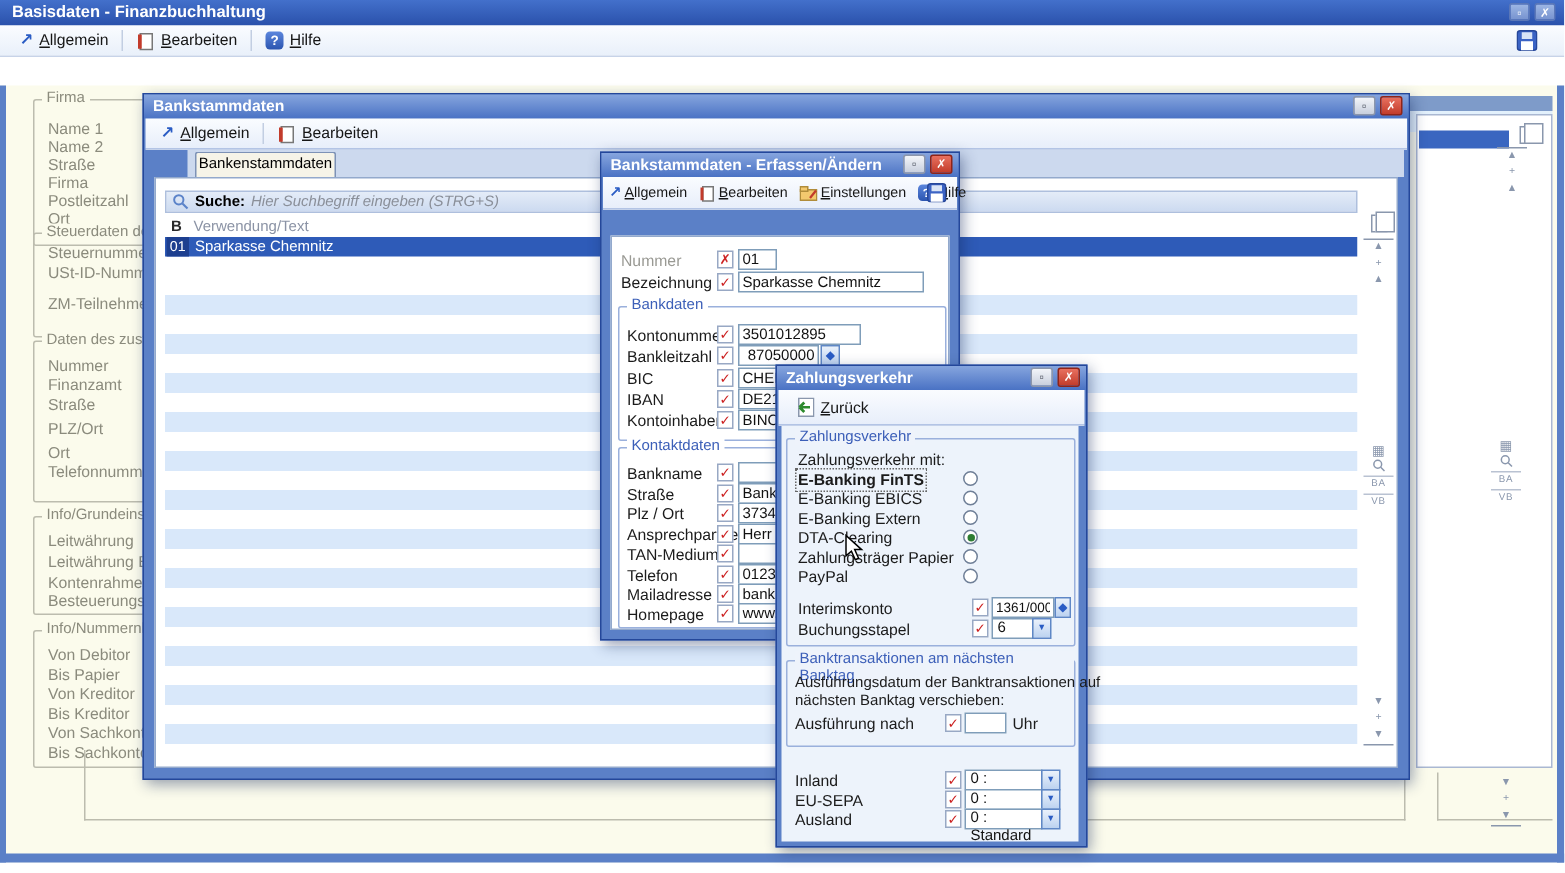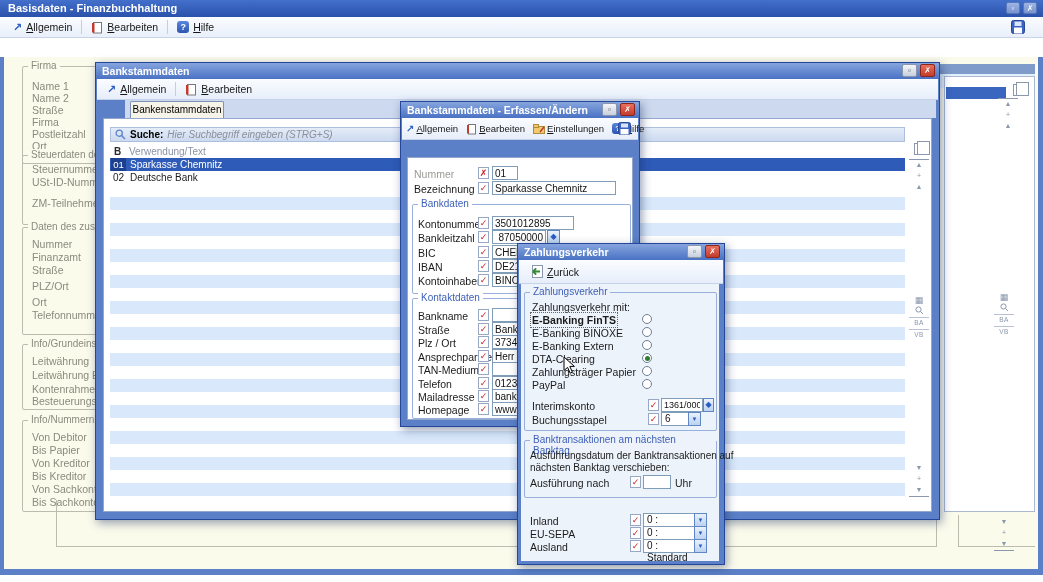--- a/index.html
+++ b/index.html
@@ -208,24 +208,20 @@
       </div>
       <span class="ghead" style="left:10px;top:27px;color:#2a2a2a;font-weight:bold;">B</span>
       <span class="ghead" style="left:25px;top:27px;">Verwendung/Text</span>
       <div class="abs" style="left:6px;top:39px;width:795px;height:349px;overflow:hidden;">
         <div class="stripes" style="left:0;top:26px;width:100%;height:323px;"></div>
         <div class="abs" style="left:435px;top:0;width:1px;height:100%;background:#e2e9f4;"></div>
         <div class="gridrow" style="top:0;background:#2e5bb8;color:#fff;">
           <span class="abs" style="left:1px;top:0;width:15px;height:13px;background:#1d3f8f;color:#fff;text-align:center;font-size:9.5px;">01</span>
           <span class="abs nw" style="left:20px;">Sparkasse Chemnitz</span>
         </div>
-        <div class="gridrow" style="top:13px;background:#fff;">
-          <span class="abs" style="left:3px;top:0;color:#222;">02</span>
-          <span class="abs nw" style="left:20px;">Deutsche Bank</span>
-        </div>
       </div>
       <div class="pgicon" style="left:810px;top:24px;"></div>
       <div class="icol" style="left:805px;top:40px;">
         <div class="mi" style="border-top:1px solid #8a97ad;">▲</div>
         <div class="mi">+</div>
         <div class="mi">▲</div>
       </div>
       <div class="icol" style="left:805px;top:176px;">
         <div class="mi" style="font-size:9px;">▦</div>
         <div class="mi"><svg width="9" height="9">
@@ -359,21 +355,21 @@
       </span>
     </div>
     <div class="abs" style="left:3px;top:40px;width:198px;height:277px;background:#edf3fb;"></div>
 
     <div class="grp blue blue3" style="left:6px;top:48px;width:191px;height:137px;">
       <span class="cap">Zahlungsverkehr</span>
     </div>
     <span class="flbl" style="left:14px;top:57px;">Zahlungsverkehr mit:</span>
     <span class="optlbl focus" style="left:14px;top:70px;">E-Banking FinTS</span>
     <span class="radio" style="left:124px;top:70px;"></span>
-    <span class="optlbl" style="left:14px;top:83px;">E-Banking BINOXE</span>
+    <span class="optlbl" style="left:14px;top:83px;">E-Banking EBICS</span>
     <span class="radio" style="left:124px;top:83px;"></span>
     <span class="optlbl" style="left:14px;top:96px;">E-Banking Extern</span>
     <span class="radio" style="left:124px;top:96px;"></span>
     <span class="optlbl" style="left:14px;top:109px;">DTA-Clearing</span>
     <span class="radio sel" style="left:124px;top:109px;"></span>
     <span class="optlbl" style="left:14px;top:122px;">Zahlungsträger Papier</span>
     <span class="radio" style="left:124px;top:122px;"></span>
     <span class="optlbl" style="left:14px;top:135px;">PayPal</span>
     <span class="radio" style="left:124px;top:135px;"></span>
     <span class="flbl" style="left:14px;top:156px;">Interimskonto</span>

